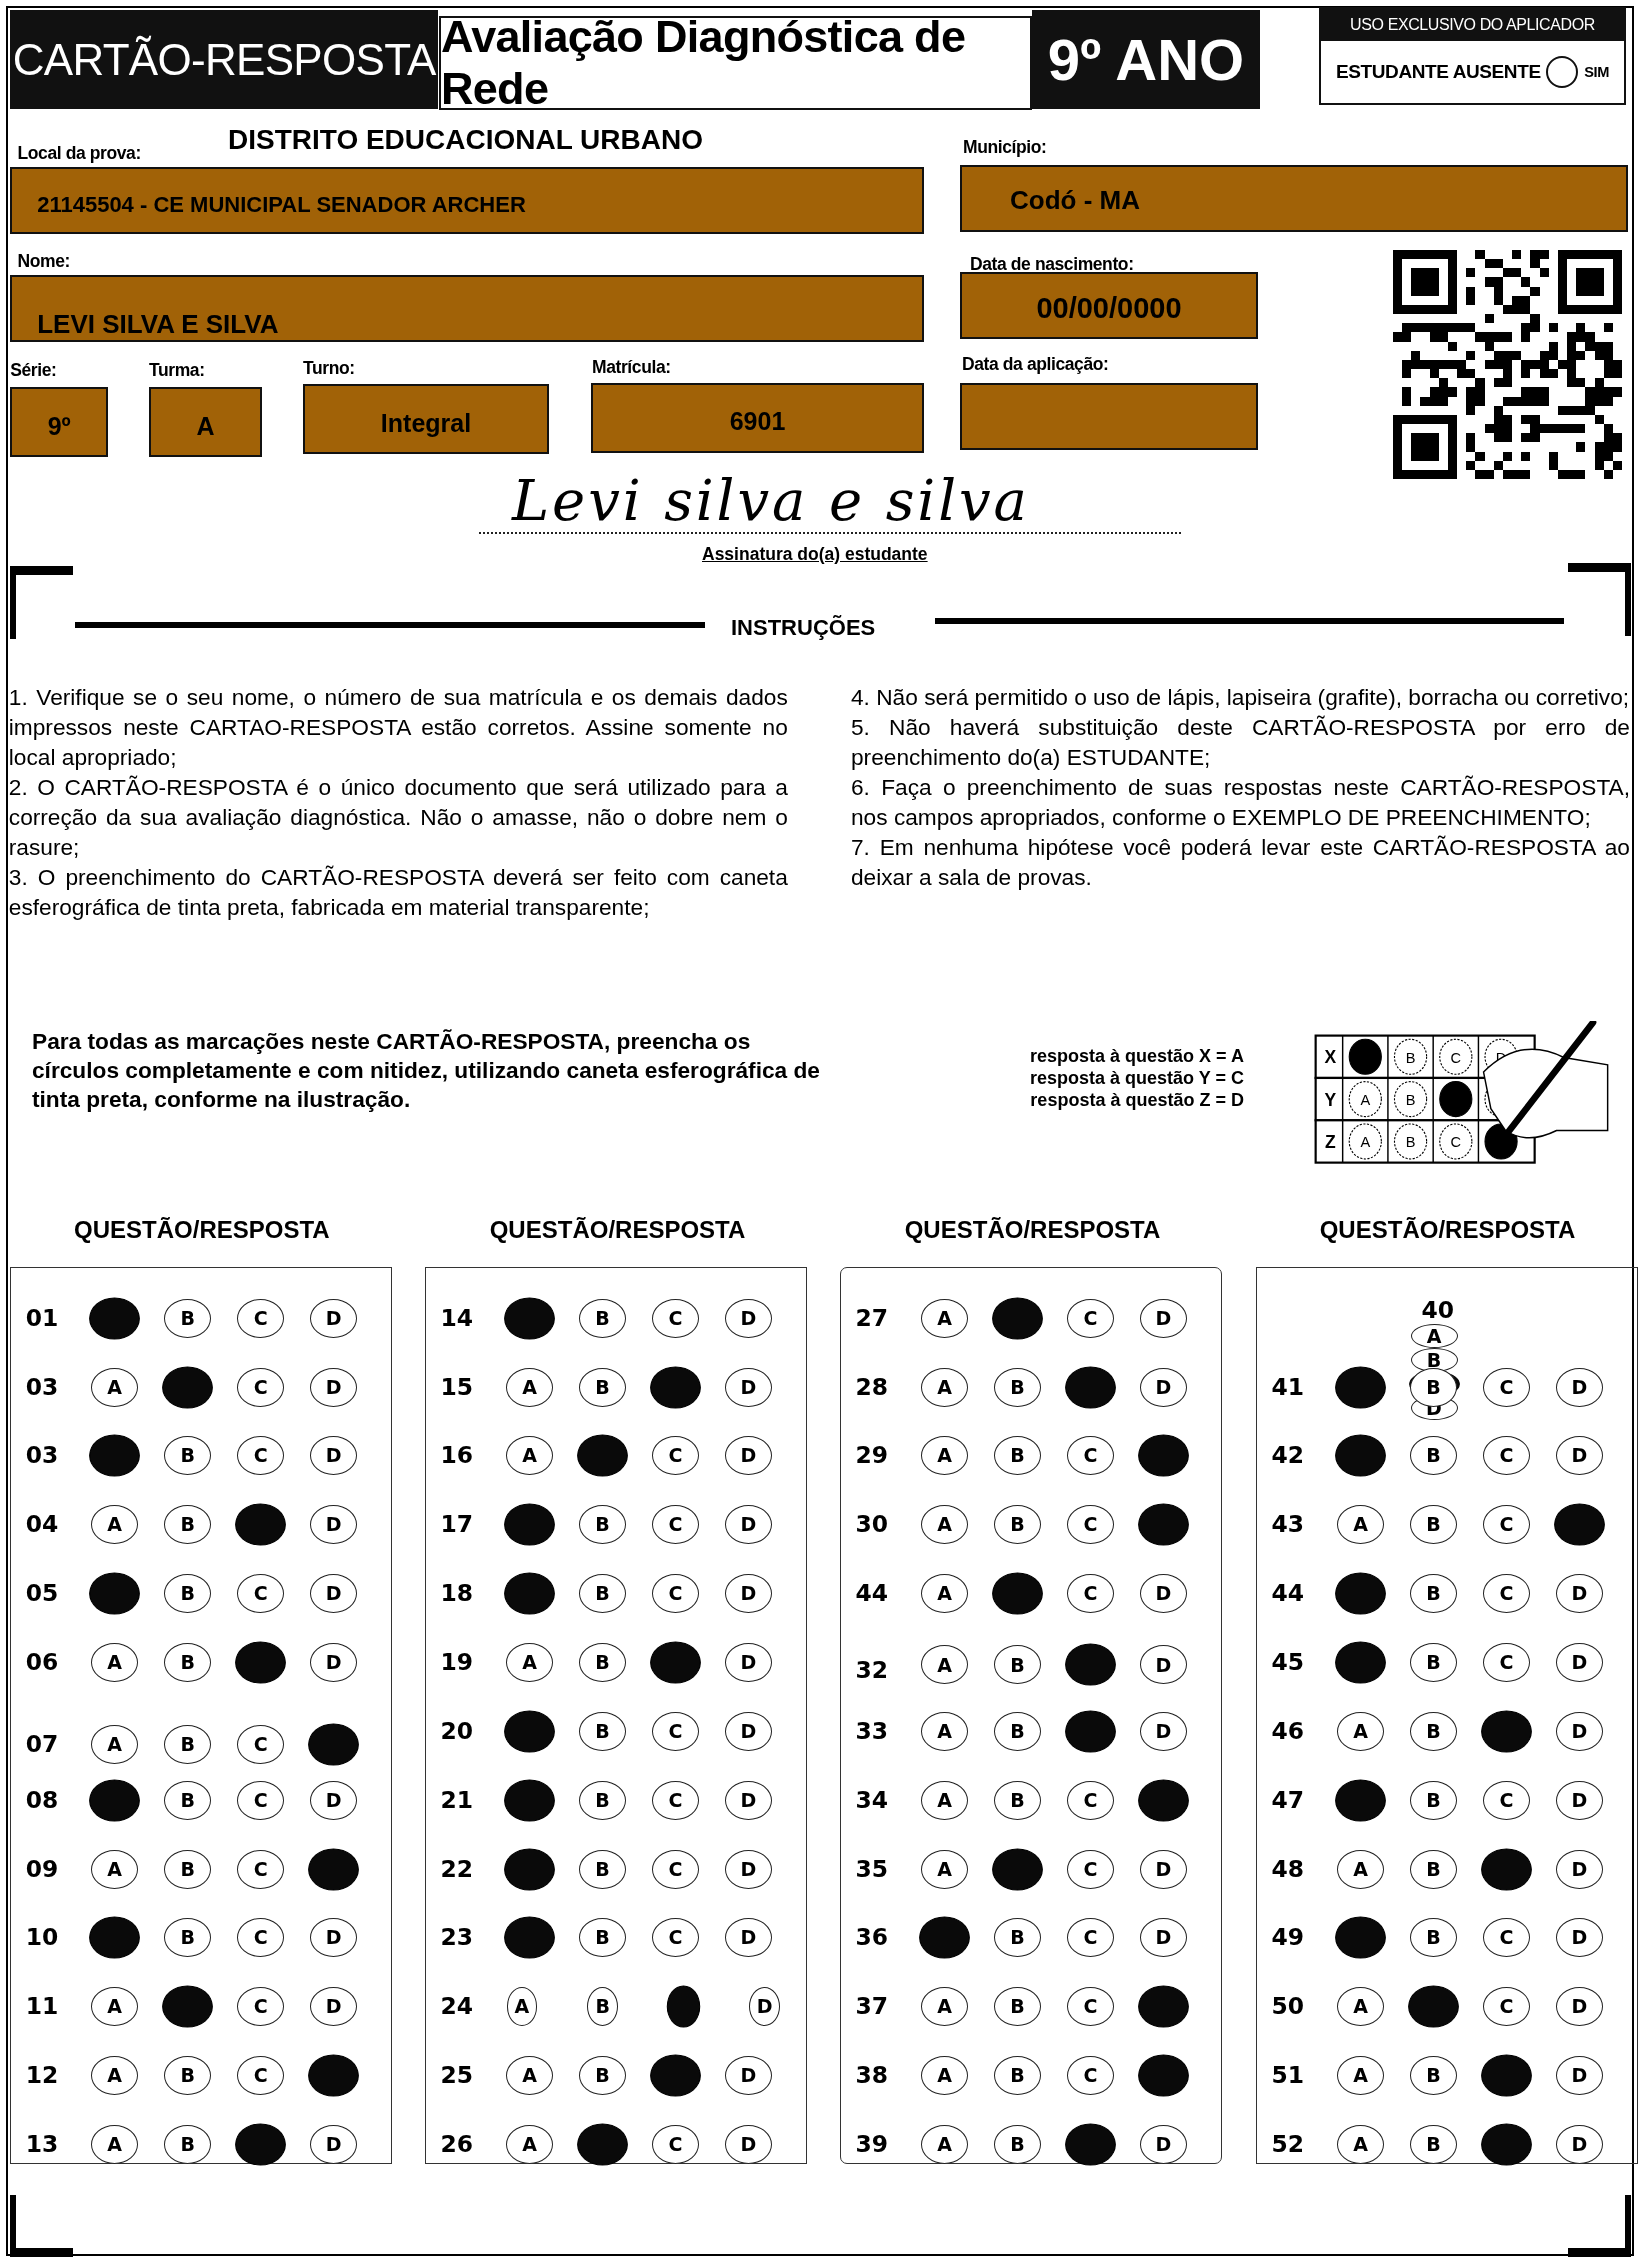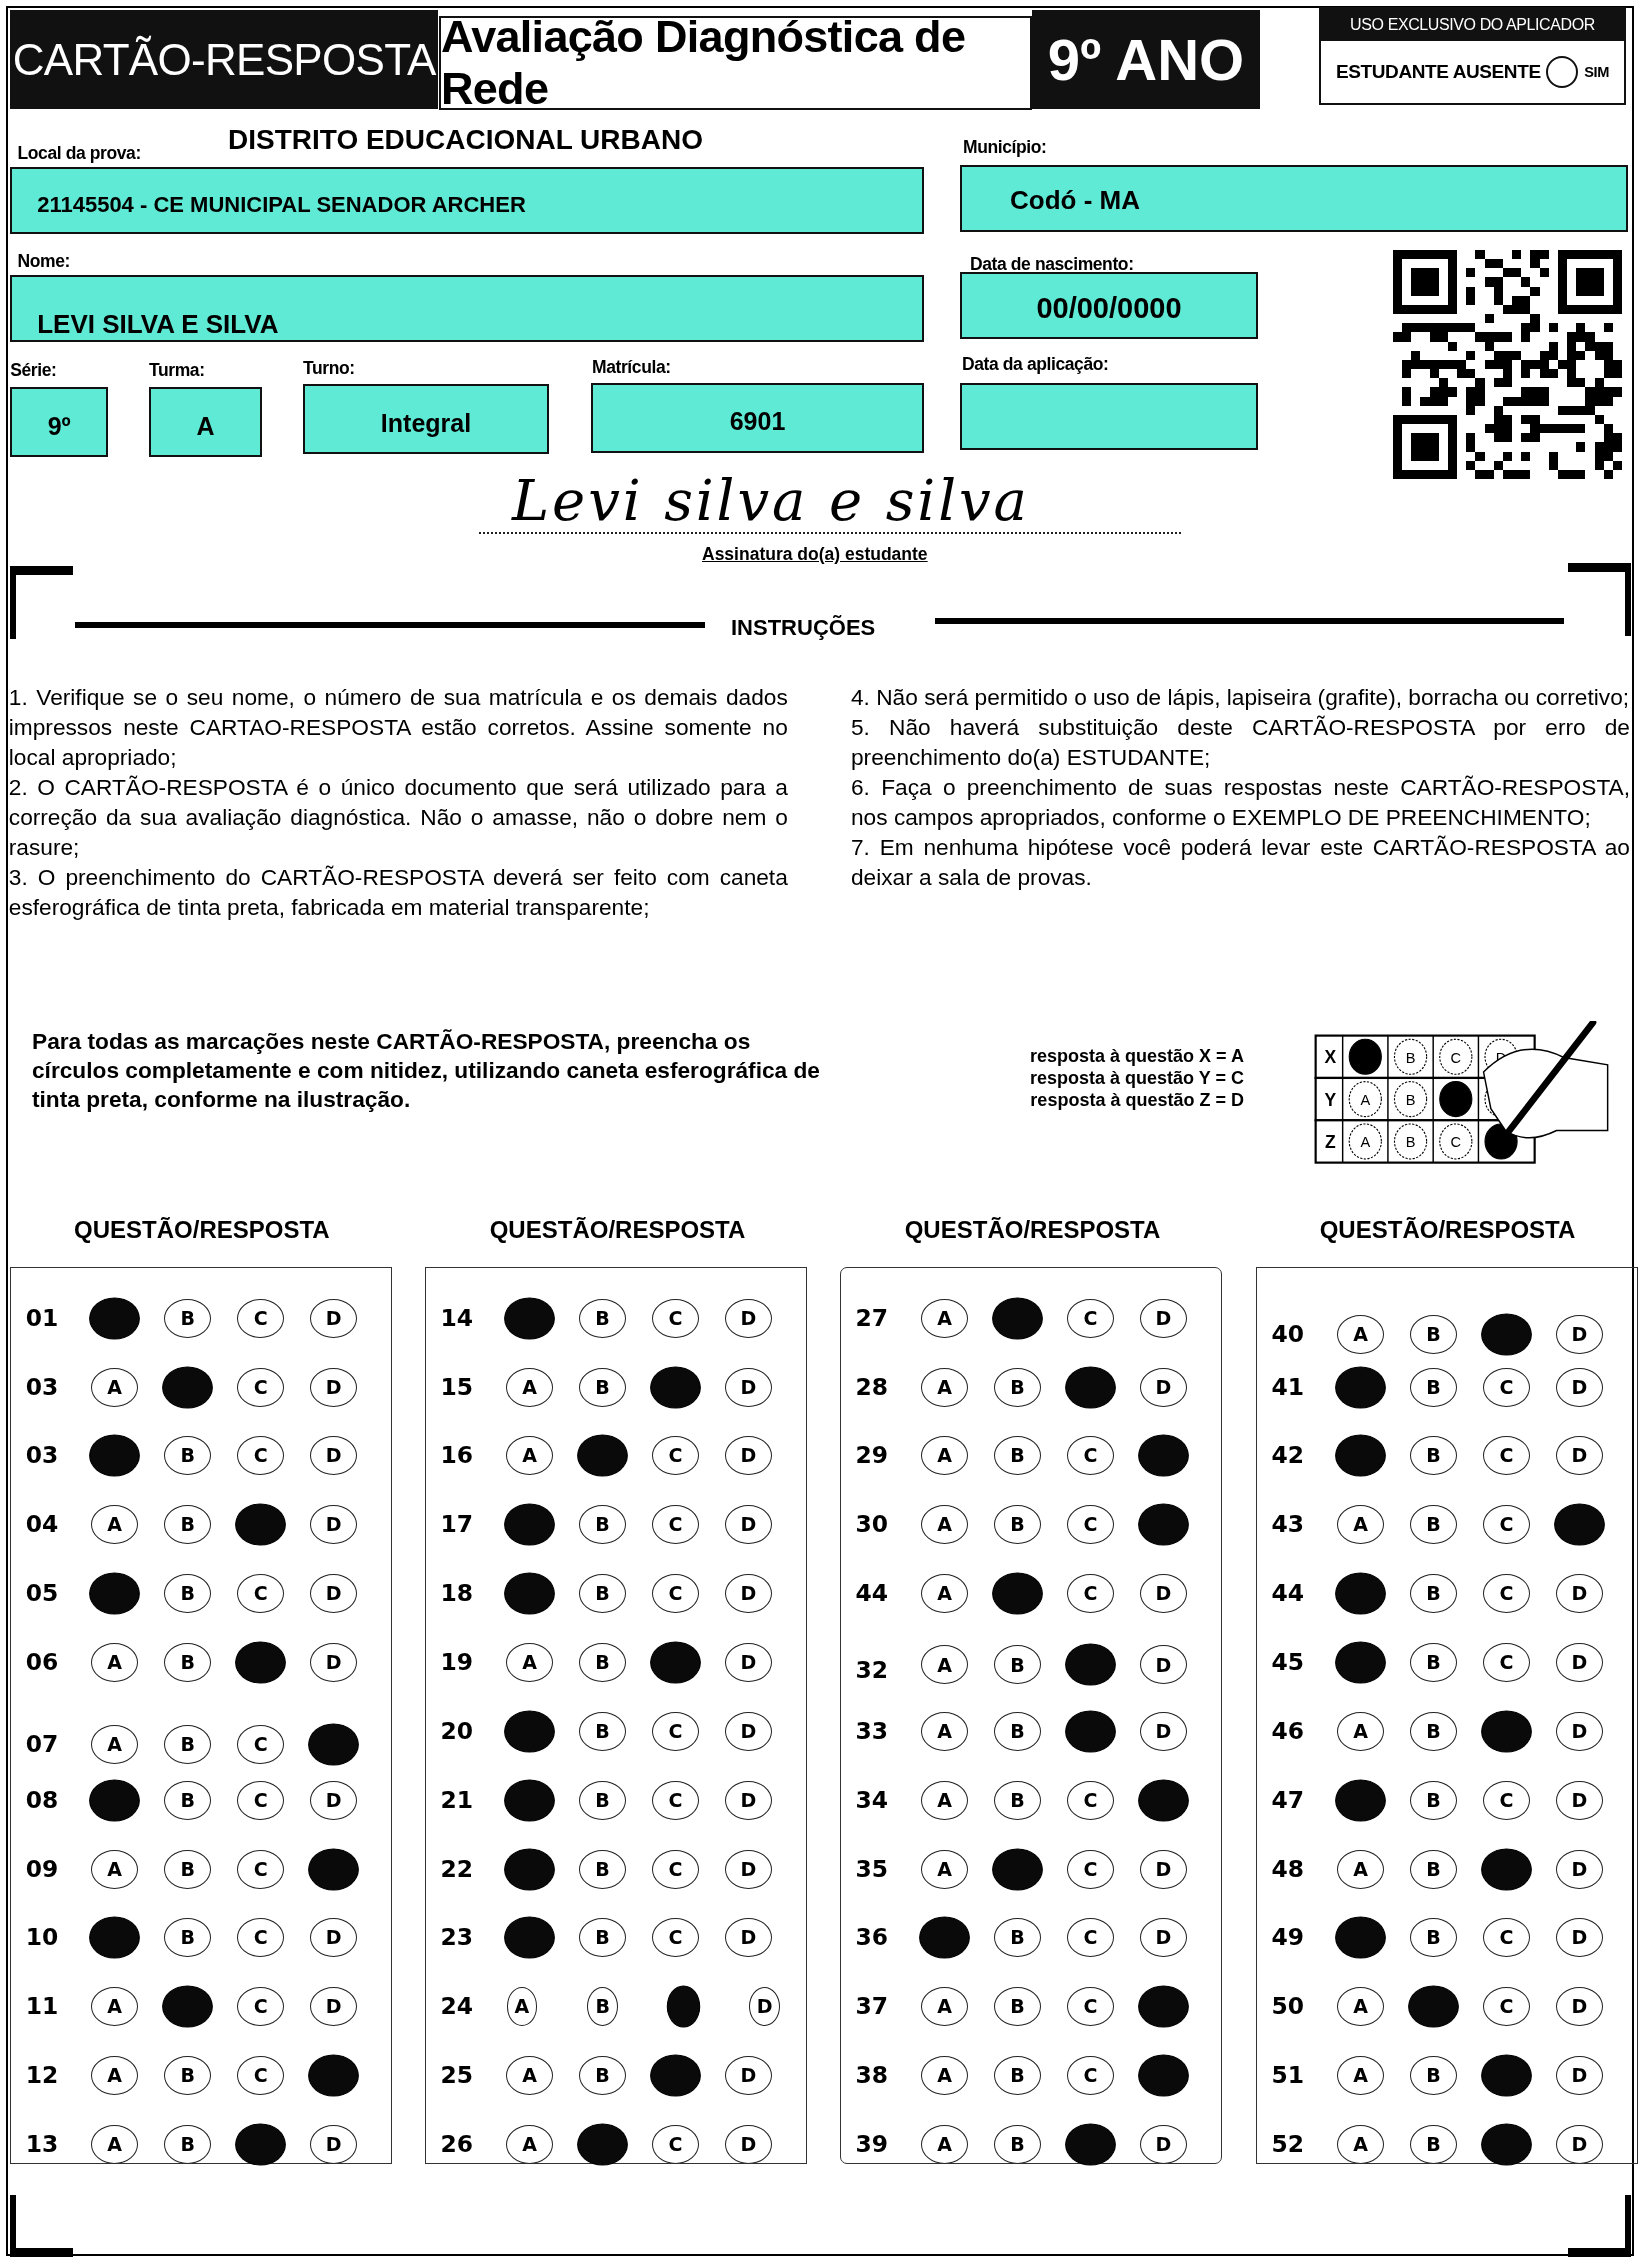--- a/index.html
+++ b/index.html
@@ -18,21 +18,21 @@
   #hdr-grade { left: 1032px; top: 10.2px; width: 228px; height: 99px; background: #111; color: #fff;
     display: flex; align-items: center; justify-content: center; font-size: 58px; font-weight: 700; }
   #applic { left: 1319px; top: 7.3px; width: 307px; height: 98px; border: 2.2px solid #111; }
   #applic-top { position: absolute; left: 0; top: 0; right: 0; height: 32px; background: #111; color: #fff;
     font-size: 16px; display: flex; align-items: center; justify-content: center; letter-spacing: -0.4px; }
   #applic-body { position: absolute; left: 0; top: 32px; right: 0; bottom: 0; display: flex; align-items: center; justify-content: center; gap: 5.8px; font-size: 19px; font-weight: 700; letter-spacing: -0.4px; }
   #absent-circle { width: 32px; height: 32px; border: 2.2px solid #111; border-radius: 50%; display: inline-block; }
   #absent-sim { font-size: 14.6px; }
 
   .lbl { font-size: 17.5px; font-weight: 700; letter-spacing: -0.4px; }
-  .box { position: absolute; border: 2.2px solid #111; background: #5eead4; }
+  .box { position: absolute; border: 2.2px solid #111; background: #a16207; }
   .val { font-size: 25px; font-weight: 700; }
 
   
   #qr { left: 1393px; top: 250px; width: 229px; height: 229px; }
 
   
   #sig-line { left: 479px; top: 532px; width: 702px; border-top: 2.9px dotted #222; }
   #sig-text { left: 512px; top: 468px; font-family: "DejaVu Serif", serif; font-style: italic; font-size: 56px; letter-spacing: 2.9px; }
   #sig-caption { left: 702px; top: 544px; font-size: 17.5px; font-weight: 700; text-decoration: underline; }
 
@@ -679,21 +679,21 @@
       <div class="q-row" style="top: 854px;">
         <div class="q-num">39</div>
         <div class="bubble">A</div>
         <div class="bubble">B</div>
         <div class="bubble filled">C</div>
         <div class="bubble">D</div>
       </div>
     </div>
     <div class="q-head" style="left: 1250px;">QUESTÃO/RESPOSTA</div>
     <div class="q-panel" style="left: 1256px;">
-      <div class="q-row" style="top: 44px;">
+      <div class="q-row" style="top: 28px; flex-direction: column;">
         <div class="q-num">40</div>
         <div class="bubble">A</div>
         <div class="bubble">B</div>
         <div class="bubble filled">C</div>
         <div class="bubble">D</div>
       </div>
       <div class="q-row" style="top: 97px;">
         <div class="q-num">41</div>
         <div class="bubble filled">A</div>
         <div class="bubble">B</div>

